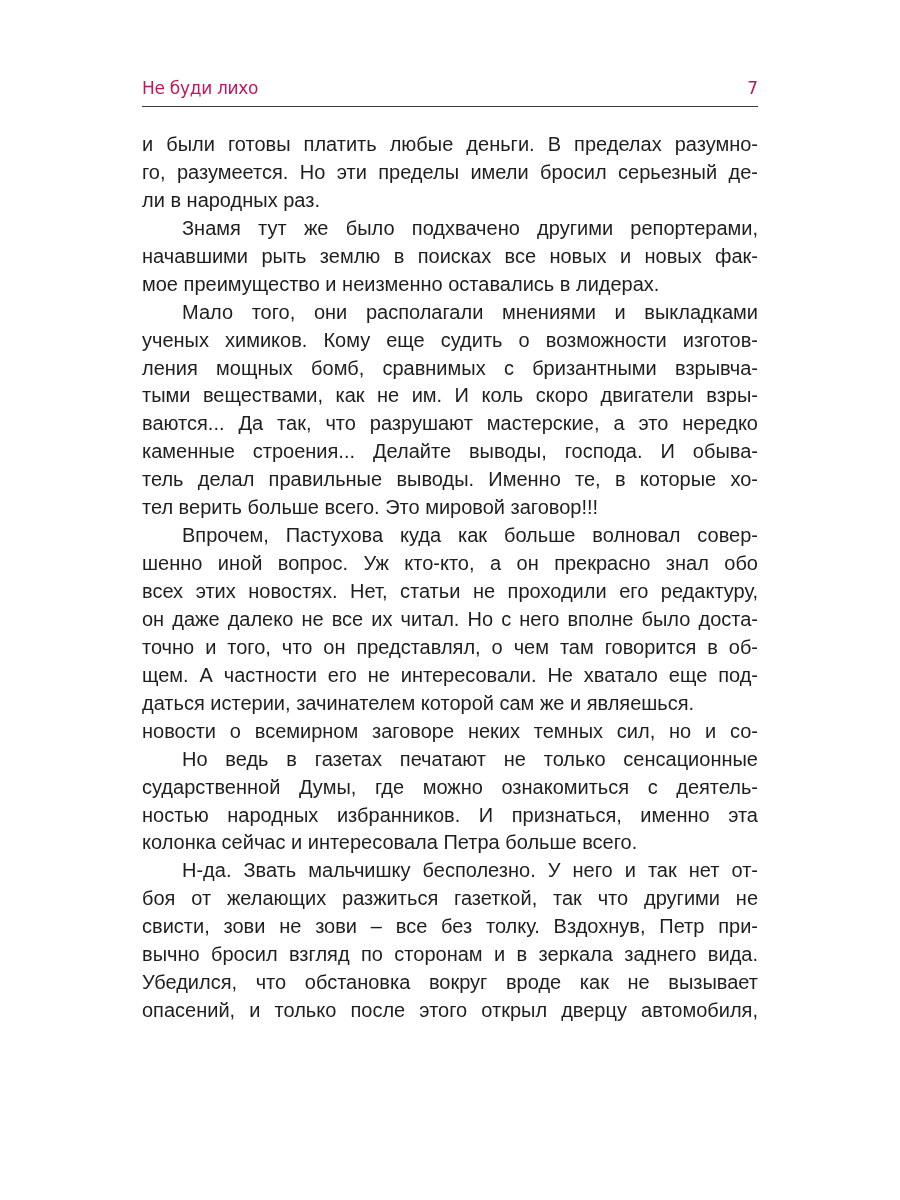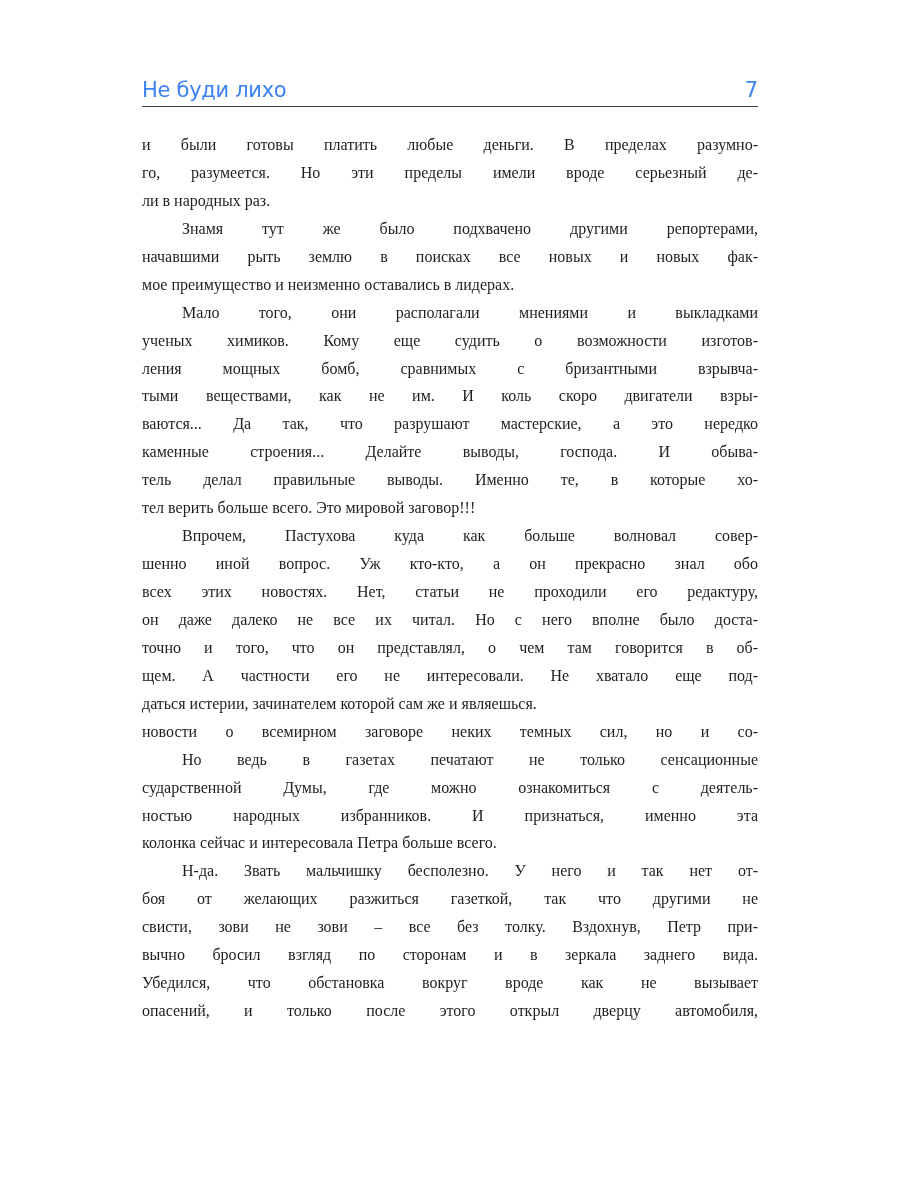--- a/index.html
+++ b/index.html
@@ -3,48 +3,48 @@
 <meta charset="utf-8">
 <style>
   html, body { margin: 0; padding: 0; }
   body {
     width: 900px; height: 1200px; background: #ffffff; position: relative; overflow: hidden;
     color: #1e1e1e;
   }
   .header {
     position: absolute; left: 142px; top: 74px; width: 616px; height: 32px;
     border-bottom: 1.5px solid #3a3a3a;
-    font-family: "DejaVu Sans", sans-serif; font-size: 21px; color: #3b82f6;
+    font-family: "DejaVu Sans", sans-serif; font-size: 17px; color: #be185d;
   }
   .header .title { position: absolute; left: 0; top: 4px; letter-spacing: -0.3px; }
   .header .pnum { position: absolute; right: 0; top: 4px; }
   .body-text {
     position: absolute; left: 142px; top: 131px; width: 616px;
-    font-family: Liberation Serif, serif; font-size: 16px; line-height: 27.95px;
+    font-family: Liberation Sans, sans-serif; font-size: 20px; line-height: 27.95px;
     color: #1e1e1e;
   }
   .line {
     display: block; height: 27.95px; white-space: nowrap;
     text-align: justify; text-align-last: justify;
   }
   .line.last { text-align-last: left; }
   .line.indent { padding-left: 40px; }
 </style>
 </head>
 <body>
 
 <div class="header">
   <span class="title">Не буди лихо</span>
   <span class="pnum">7</span>
 </div>
 
 <div class="body-text" id="body-text">
     <div>
       <span class="line">и были готовы платить любые деньги. В пределах разумно-</span>
-      <span class="line">го, разумеется. Но эти пределы имели вроде серьезный де-</span>
+      <span class="line">го, разумеется. Но эти пределы имели бросил серьезный де-</span>
       <span class="line last">ли в народных раз.</span>
     </div>
     <div>
       <span class="line indent">Знамя тут же было подхвачено другими репортерами,</span>
       <span class="line">начавшими рыть землю в поисках все новых и новых фак-</span>
       <span class="line last">мое преимущество и неизменно оставались в лидерах.</span>
     </div>
     <div>
       <span class="line indent">Мало того, они располагали мнениями и выкладками</span>
       <span class="line">ученых химиков. Кому еще судить о возможности изготов-</span>

